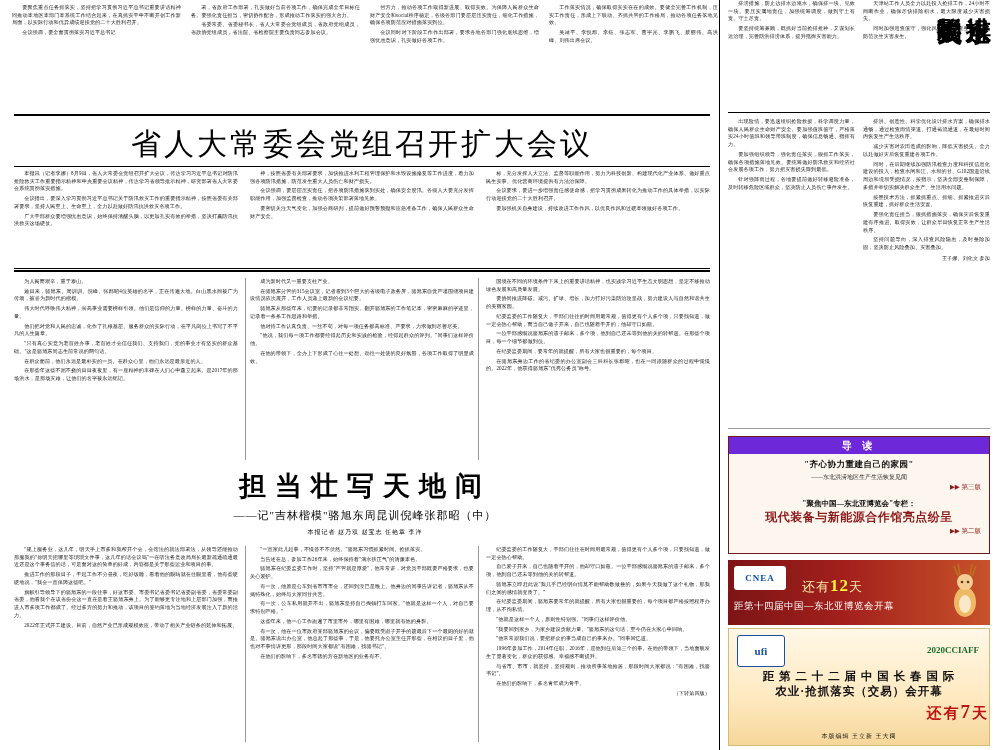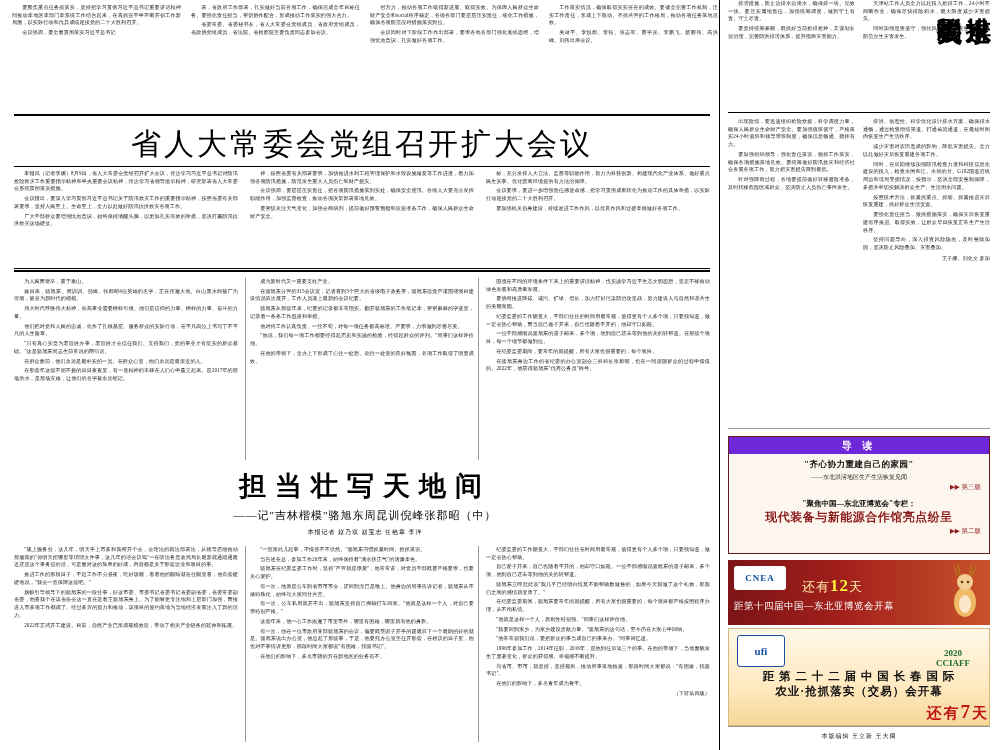--- a/index.html
+++ b/index.html
@@ -143,34 +143,34 @@
   .ad1 .line2{
     position:absolute;left:6px;top:40px;width:250px;
     font-weight:normal;font-size:9.5px;color:#fff;letter-spacing:0.5px;
   }
   .ad1 .deer{
     position:absolute;right:2px;top:2px;width:46px;height:60px;
     opacity:.95;
   }
 
   .ad2{
-    position:absolute;left:728px;top:628px;width:262px;height:98px;
+    position:absolute;left:728px;top:628px;width:262px;height:118px;
     background:linear-gradient(180deg,#fff8e7 0%,#ffe9c0 60%,#f6d79a 100%);
     border:1px solid #d8b97c;box-sizing:border-box;overflow:hidden;
   }
   .ad2 .badge-l{
     position:absolute;left:8px;top:6px;width:46px;height:30px;
     display:flex;align-items:center;justify-content:center;
     color:#1b4fa0;font-weight:bold;font-size:11px;
     border:1px solid #1b4fa0;border-radius:3px;background:#fff;
   }
   .ad2 .badge-r{
     position:absolute;right:10px;top:4px;width:52px;height:34px;
-    display:flex;flex-direction:column;align-items:center;justify-content:center;
-    color:#1b6b2e;font-weight:bold;font-size:9px;margin-top:8px;
+    display:flex;align-items:center;justify-content:center;
+    color:#1b6b2e;font-weight:bold;font-size:9px;
   }
   .ad2 .t1{
     position:absolute;left:0;top:40px;width:100%;text-align:center;
     font-weight:bold;font-size:11.5px;color:#111;letter-spacing:1px;
   }
   .ad2 .t2{
     position:absolute;left:0;top:55px;width:100%;text-align:center;
     font-weight:bold;font-size:11.5px;color:#111;letter-spacing:1px;
   }
   .ad2 .t3{

